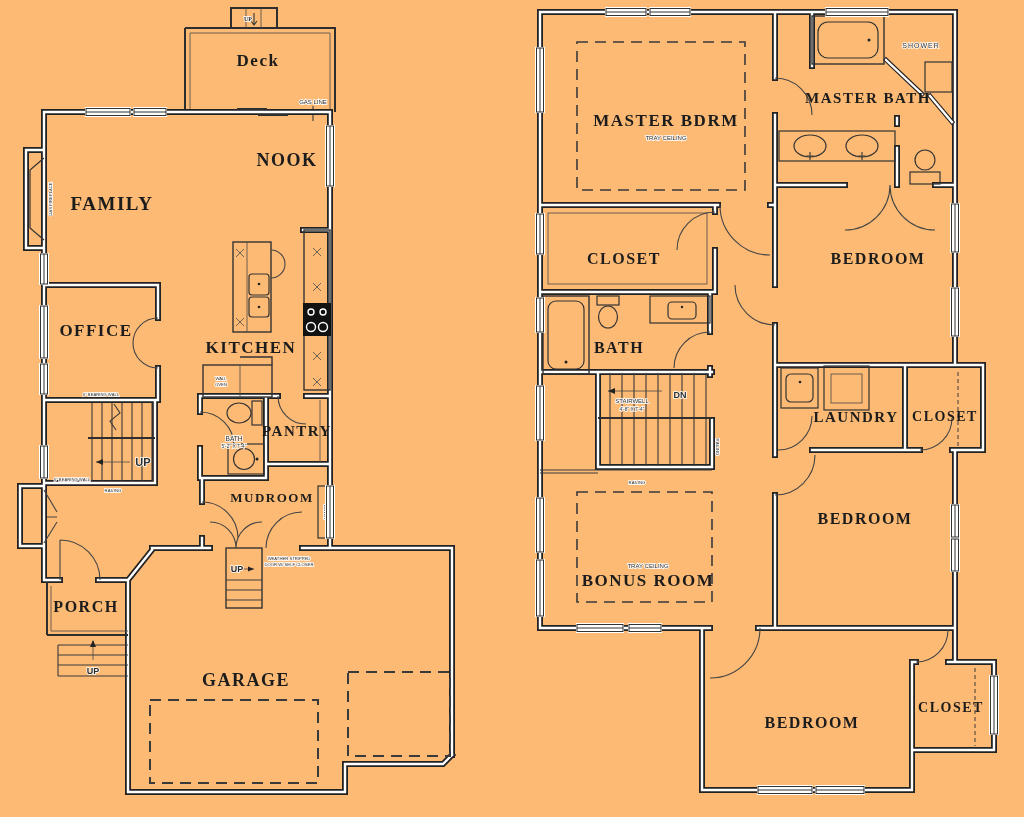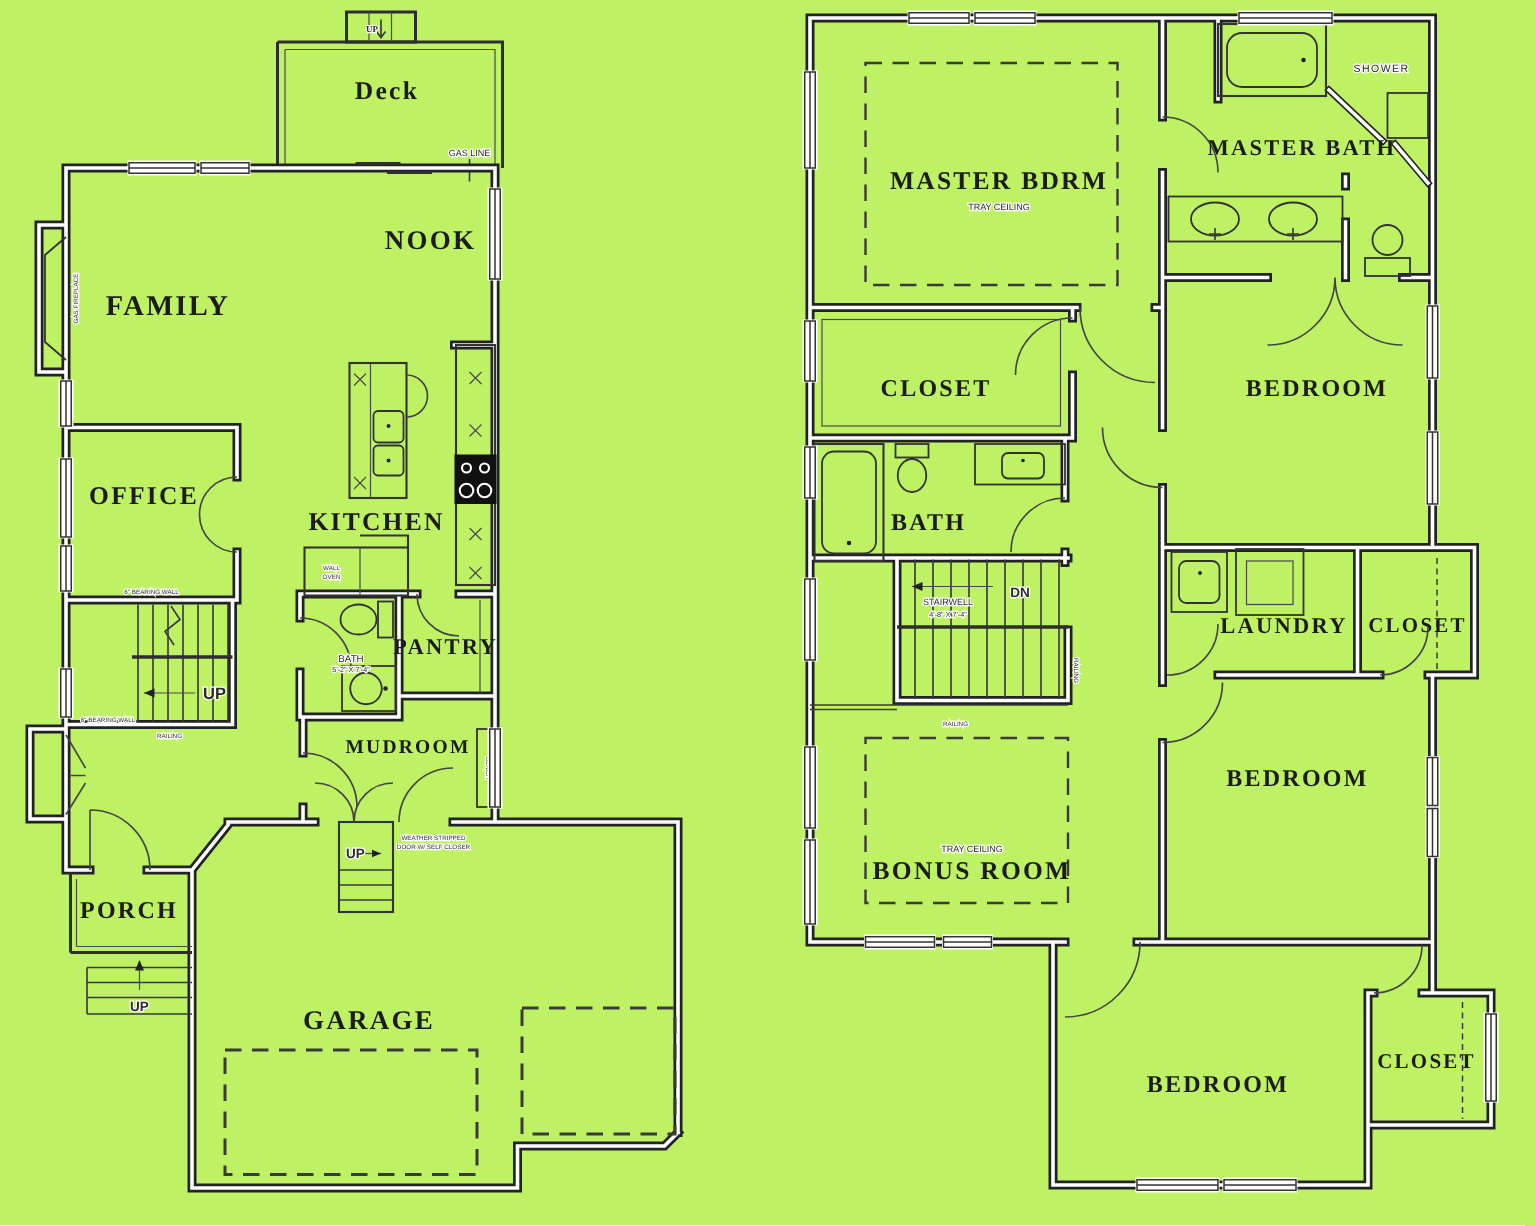--- a/index.html
+++ b/index.html
@@ -1,16 +1,16 @@
 <!DOCTYPE html>
 <html><head>
 <meta charset="utf-8">
 <style>
   html,body{margin:0;padding:0;background:#ffffff;}
-  #canvas{position:relative;width:1024px;height:817px;background:#bef264;overflow:hidden;
+  #canvas{position:relative;width:1024px;height:817px;background:#fdba74;overflow:hidden;
           font-family:"Liberation Sans",sans-serif;}
   svg{position:absolute;left:0;top:0;}
   
   .wall     {stroke:#222;stroke-width:6;fill:none;stroke-linecap:square;}
   .wallcore {stroke:#fff;stroke-width:2.4;fill:none;stroke-linecap:square;}
   .wall4    {stroke:#222;stroke-width:4.5;fill:none;stroke-linecap:square;}
   .thin2    {stroke:#2e2e2e;stroke-width:2;fill:none;}
   .thin1    {stroke:#3a3a3a;stroke-width:1.1;fill:none;}
   .thin08   {stroke:#4a4a4a;stroke-width:.8;fill:none;}
   .fix      {stroke:#333;stroke-width:1.2;fill:none;}

